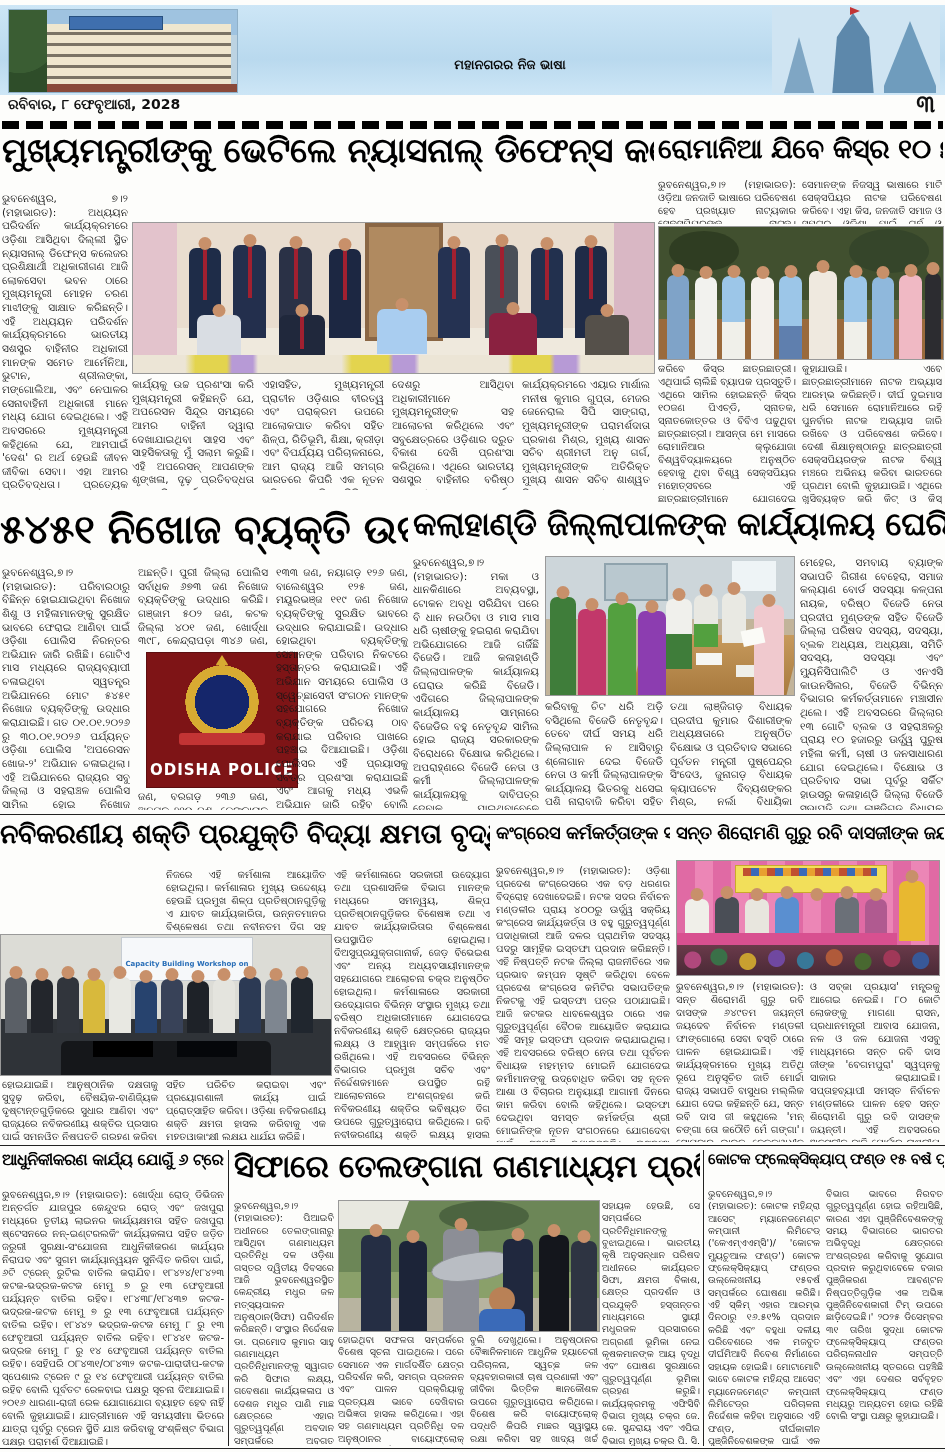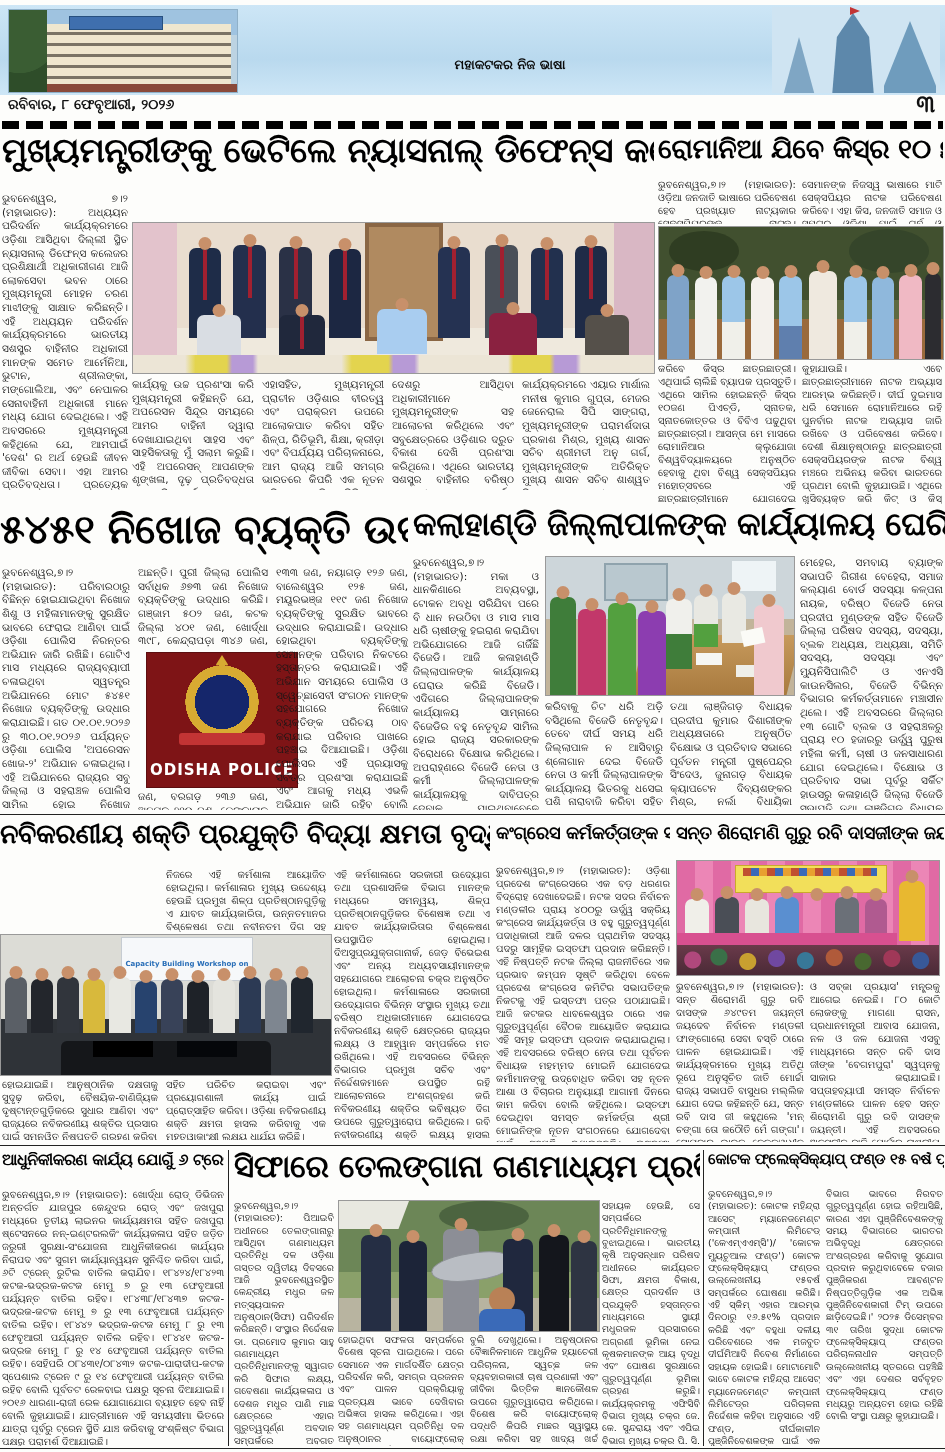--- a/index.html
+++ b/index.html
@@ -49,32 +49,32 @@
 
   <div class="masthead">
     <div class="abs" style="left:8px;top:4px;width:228px;height:82px;background:linear-gradient(180deg,#9fc3e0 0 30%,#bcd3e2 30% 100%);overflow:hidden;border:1px solid #8fb0c8;">
       <div class="abs" style="left:-8px;top:0;width:46px;height:82px;background:radial-gradient(circle at 40% 30%,#3a5d33 0 60%,transparent 61%),radial-gradient(circle at 60% 70%,#2e4d29 0 55%,transparent 56%);"></div>
       <div class="abs" style="left:38px;top:14px;width:184px;height:68px;background:
         repeating-linear-gradient(180deg,#efe7cf 0 8px,#7a7466 8px 11px),linear-gradient(#e8dfc6,#d9cfae);"></div>
       <div class="abs" style="left:60px;top:6px;width:92px;height:12px;background:#3f6fae;border:1px solid #27507f;"></div>
       <div class="abs" style="left:38px;top:74px;width:190px;height:8px;background:#8a4a3a;"></div>
     </div>
     <div class="mh-title-wrap">
-      <span class="mh-sub">ମହାକଟକର ନିଜ ଭାଷା</span>
+      <span class="mh-sub">ମହାନଗରର ନିଜ ଭାଷା</span>
     </div>
     <div class="abs" style="left:772px;top:2px;width:168px;height:86px;background:#cfe4f2;overflow:hidden;">
       <div class="abs" style="left:8px;top:30px;width:38px;height:56px;background:#7fa6c4;clip-path:polygon(50% 0,90% 100%,10% 100%);"></div>
       <div class="abs" style="left:58px;top:6px;width:46px;height:80px;background:#5d88ab;clip-path:polygon(50% 0,85% 30%,95% 100%,5% 100%,15% 30%);"></div>
       <div class="abs" style="left:112px;top:14px;width:52px;height:72px;background:#6f9cbd;clip-path:polygon(50% 0,100% 90%,100% 100%,0 100%,0 90%);"></div>
       <div class="abs" style="left:78px;top:0;width:10px;height:8px;background:#c23434;clip-path:polygon(0 0,100% 50%,0 100%);"></div>
     </div>
   </div>
 
   <div class="dateline">
-    <span class="dt">ରବିବାର, ୮ ଫେବୃଆରୀ, ୨୦୨୬</span>
+    <span class="dt">ରବିବାର, ୮ ଫେବୃଆରୀ, 2028</span>
     <span class="pageno">୩</span>
   </div>
   <div class="dashes"></div>
 
   <div class="abs hl" style="left:2px;top:133px;width:652px;height:46px;font-size:34px;">ମୁଖ୍ୟମନ୍ତ୍ରୀଙ୍କୁ ଭେଟିଲେ ନ୍ୟାସନାଲ୍ ଡିଫେନ୍ସ କଲେଜ୍ ପ୍ରଶିକ୍ଷାର୍ଥୀ'</div>
   <div class="col" style="left:2px;top:192px;width:126px;height:298px;">ଭୁବନେଶ୍ୱର, ୭।୨ (ମହାଭାରତ): ଅଧ୍ୟୟନ ପରିଦର୍ଶନ କାର୍ଯ୍ୟକ୍ରମରେ ଓଡ଼ିଶା ଆସିଥିବା ଦିଲ୍ଲୀ ସ୍ଥିତ ନ୍ୟାସନାଲ୍ ଡିଫେନ୍ସ କଲେଜର ପ୍ରଶିକ୍ଷାର୍ଥୀ ଅଧିକାରୀଗଣ ଆଜି ଲୋକସେବା ଭବନ ଠାରେ ମୁଖ୍ୟମନ୍ତ୍ରୀ ମୋହନ ଚରଣ ମାଝୀଙ୍କୁ ସାକ୍ଷାତ କରିଛନ୍ତି। ଏହି ଅଧ୍ୟୟନ ପରିଦର୍ଶନ କାର୍ଯ୍ୟକ୍ରମରେ ଭାରତୀୟ ସଶସ୍ତ୍ର ବାହିନୀର ଅଧିକାରୀ ମାନଙ୍କ ସମେତ ଆର୍ମେନିଆ, ଭୁଟାନ, ଶ୍ରୀଲଙ୍କା, ମଙ୍ଗୋଲିଆ, ଏବଂ ନେପାଳର ସେନାବାହିନୀ ଅଧିକାରୀ ମାନେ ମଧ୍ୟ ଯୋଗ ଦେଇଥିଲେ। ଏହି ଅବସରରେ ମୁଖ୍ୟମନ୍ତ୍ରୀ କହିଥିଲେ ଯେ, ଆମପାଇଁ 'ଦେଶ' ର ଅର୍ଥ ହେଉଛି ଜୀବନ ଜୀବିକା ସେବା। ଏହା ଆମର ପ୍ରତିବଦ୍ଧତା। ପ୍ରତ୍ୟେକ ସାମରିକ ଅଧିକାରୀଙ୍କ ଭାବାବେଗ ସହିତ ଆମର ଏହି ମନୋଭାବ ଗଭୀର ଭାବରେ ଜଡ଼ିତ ବୋଲି ମୁଖ୍ୟମନ୍ତ୍ରୀ ଅଧିକାରୀମାନଙ୍କୁ କହିଥିଲେ। ଅପରେସନ ସିନ୍ଦୂରର ସଫଳତା ଓ ଭାରତୀୟ ସଶସ୍ତ୍ର ବାହିନୀର</div>
   <div class="photo" style="left:132px;top:222px;width:521px;height:150px;background:linear-gradient(180deg,#e9ddcf 0 70%,#efe9dd 70% 100%);">
     <div class="abs" style="left:0;top:0;width:44px;height:150px;background:#e3c3cc;"></div>
     <div class="abs" style="right:0;top:0;width:40px;height:150px;background:#d9b7c4;"></div>
     <div class="abs" style="left:232px;top:0;width:70px;height:110px;background:#b08a60;border:4px solid #8a6644;"></div>

